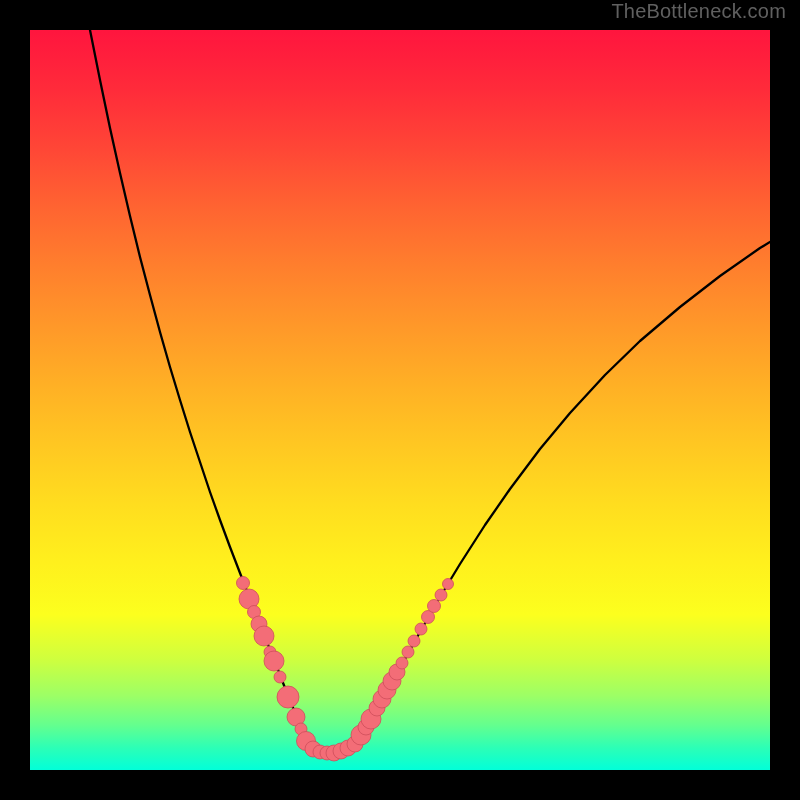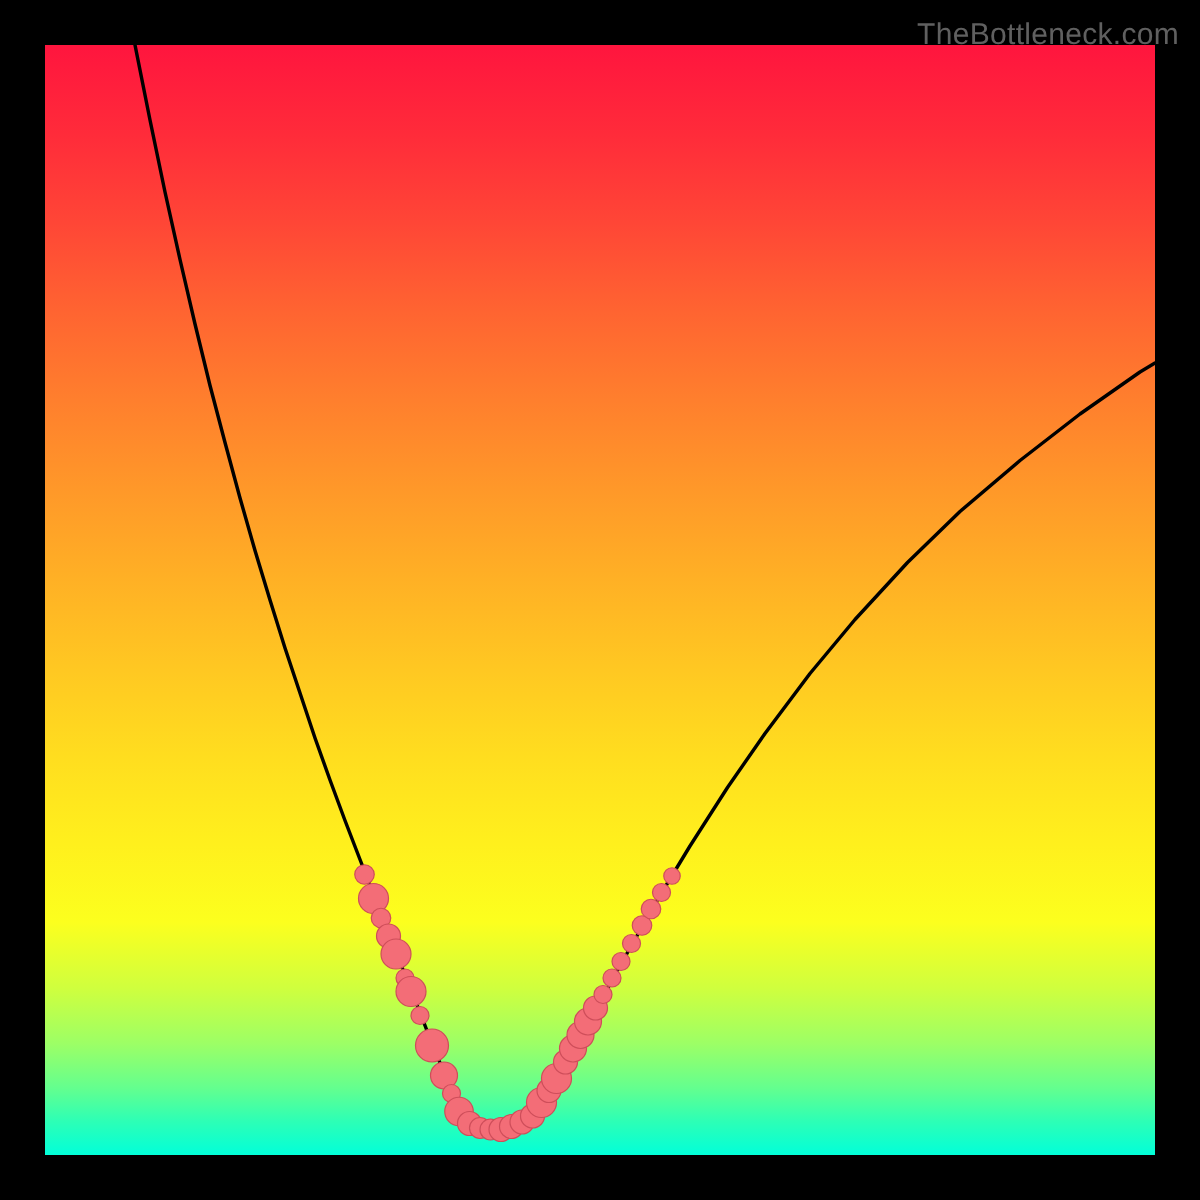--- a/index.html
+++ b/index.html
@@ -41,21 +41,21 @@
       #fff01d 72%,
       #fcff1e 79%,
       #cfff3e 85%,
       #9cff66 90%,
       #63ff8f 94%,
       #2cffb6 97%,
       #02ffd9 100%);
   }
   .watermark {
     position: absolute;
-    top: 12px;
+    top: 0;
     right: 14px;
     color: #606060;
     font-size: 20px;
     font-weight: 500;
     letter-spacing: 0.2px;
     user-select: none;
   }
   svg {
     position: absolute;
     left: 0; top: 0;

